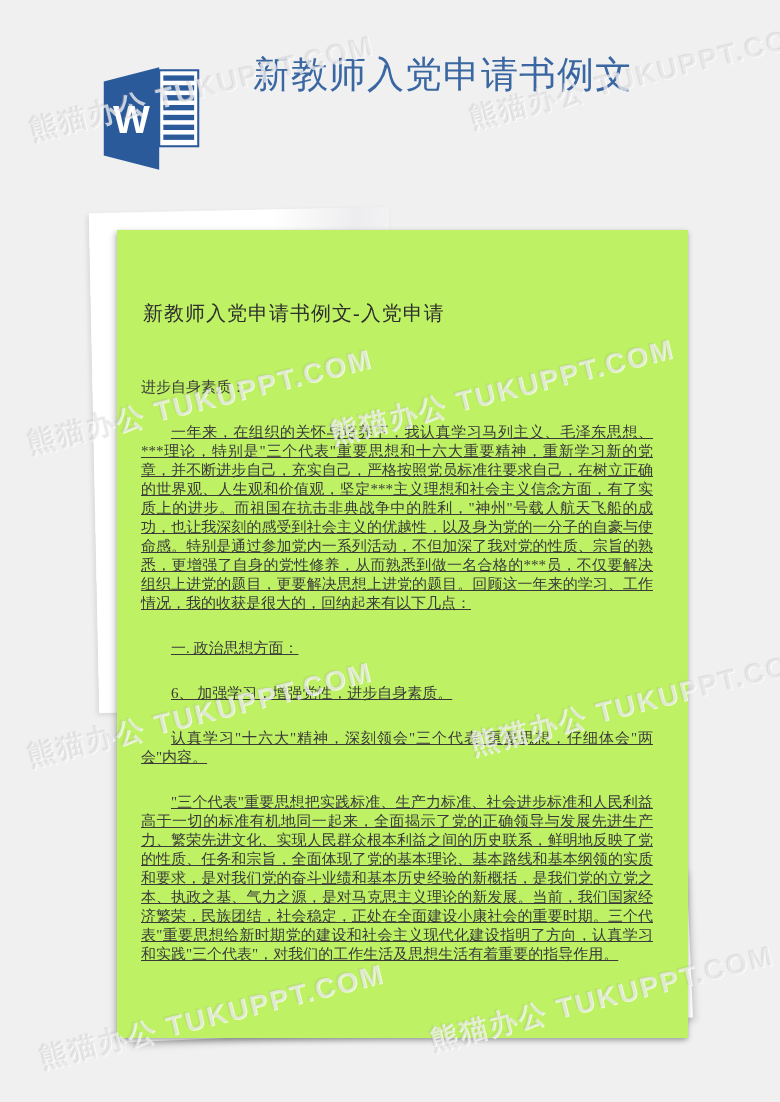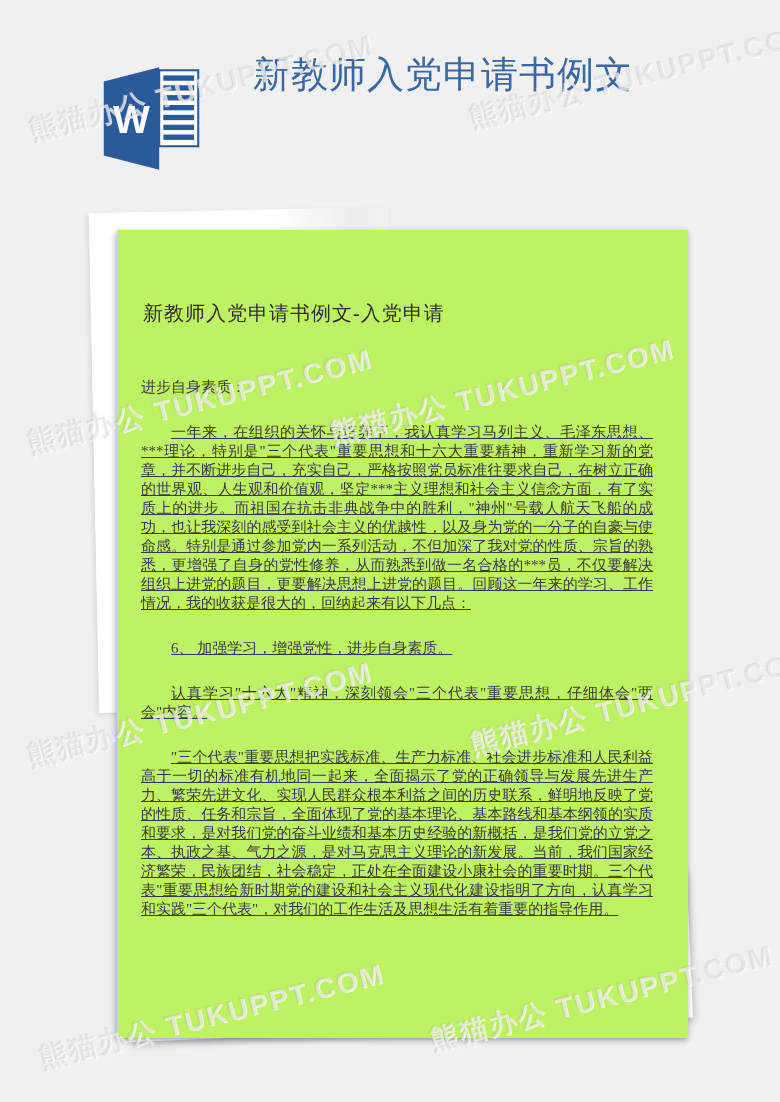--- a/index.html
+++ b/index.html
@@ -116,20 +116,21 @@
     <div>新教师入党申请书例文</div>
   </div>
 
   <div class="sheet sheet-left"></div>
   <div class="sheet sheet-bottom"></div>
 
   <div class="doc-page">
     <h1 class="doc-title">新教师入党申请书例文-入党申请</h1>
     <p class="p-plain">进步自身素质：</p>
     <p class="p-indent">一年来，在组织的关怀与培养下，我认真学习马列主义、毛泽东思想、***理论，特别是"三个代表"重要思想和十六大重要精神，重新学习新的党章，并不断进步自己，充实自己，严格按照党员标准往要求自己，在树立正确的世界观、人生观和价值观，坚定***主义理想和社会主义信念方面，有了实质上的进步。而祖国在抗击非典战争中的胜利，"神州"号载人航天飞船的成功，也让我深刻的感受到社会主义的优越性，以及身为党的一分子的自豪与使命感。特别是通过参加党内一系列活动，不但加深了我对党的性质、宗旨的熟悉，更增强了自身的党性修养，从而熟悉到做一名合格的***员，不仅要解决组织上进党的题目，更要解决思想上进党的题目。回顾这一年来的学习、工作情况，我的收获是很大的，回纳起来有以下几点：</p>
+    <p class="p-indent">一. 政治思想方面：</p>
     <p class="p-indent">6、 加强学习，增强党性，进步自身素质。</p>
     <p class="p-indent">认真学习"十六大"精神，深刻领会"三个代表"重要思想，仔细体会"两会"内容。</p>
     <p class="p-indent">"三个代表"重要思想把实践标准、生产力标准、社会进步标准和人民利益高于一切的标准有机地同一起来，全面揭示了党的正确领导与发展先进生产力、繁荣先进文化、实现人民群众根本利益之间的历史联系，鲜明地反映了党的性质、任务和宗旨，全面体现了党的基本理论、基本路线和基本纲领的实质和要求，是对我们党的奋斗业绩和基本历史经验的新概括，是我们党的立党之本、执政之基、气力之源，是对马克思主义理论的新发展。当前，我们国家经济繁荣，民族团结，社会稳定，正处在全面建设小康社会的重要时期。三个代表"重要思想给新时期党的建设和社会主义现代化建设指明了方向，认真学习和实践"三个代表"，对我们的工作生活及思想生活有着重要的指导作用。</p>
   </div>
 
   <span class="wm" style="left:30px;  top:112px;">熊猫办公 TUKUPPT.COM</span>
   <span class="wm" style="left:470px; top:100px;">熊猫办公 TUKUPPT.COM</span>
   <span class="wm" style="left:28px;  top:425px;">熊猫办公 TUKUPPT.COM</span>
   <span class="wm" style="left:330px; top:415px;">熊猫办公 TUKUPPT.COM</span>
   <span class="wm" style="left:28px;  top:738px;">熊猫办公 TUKUPPT.COM</span>

